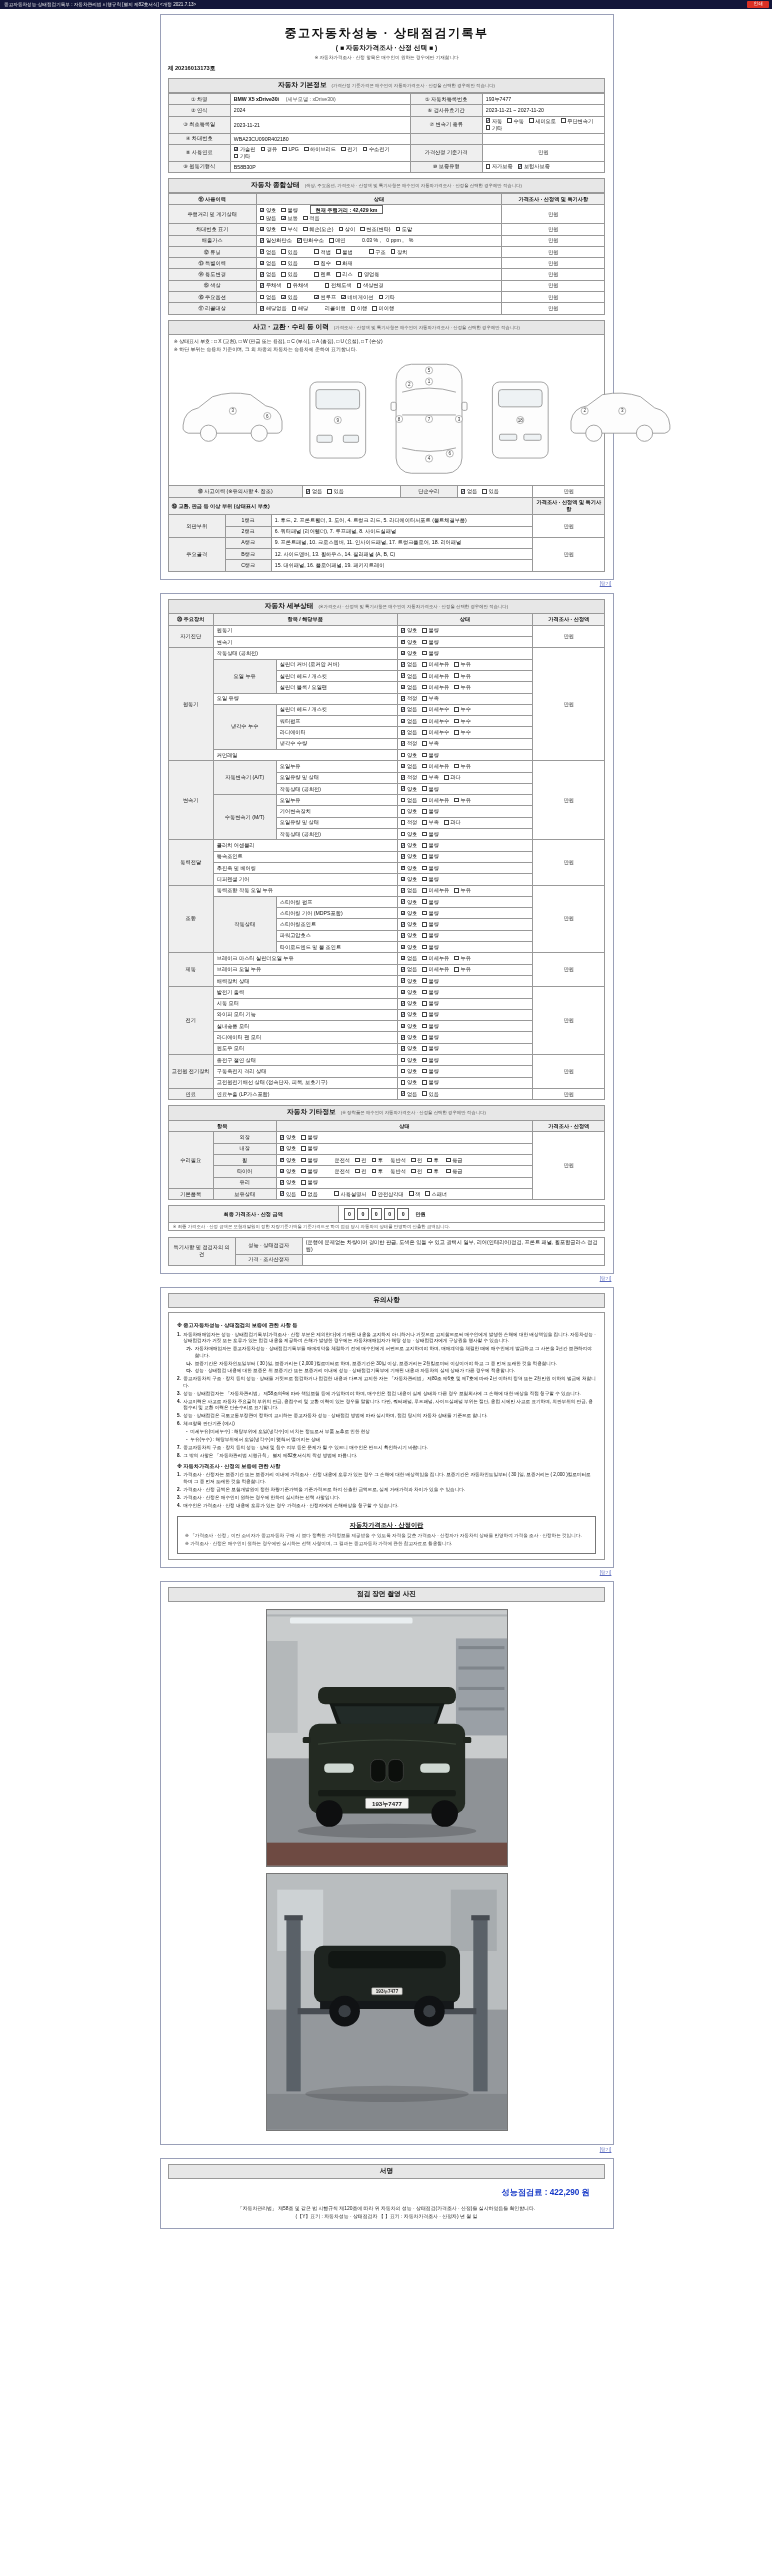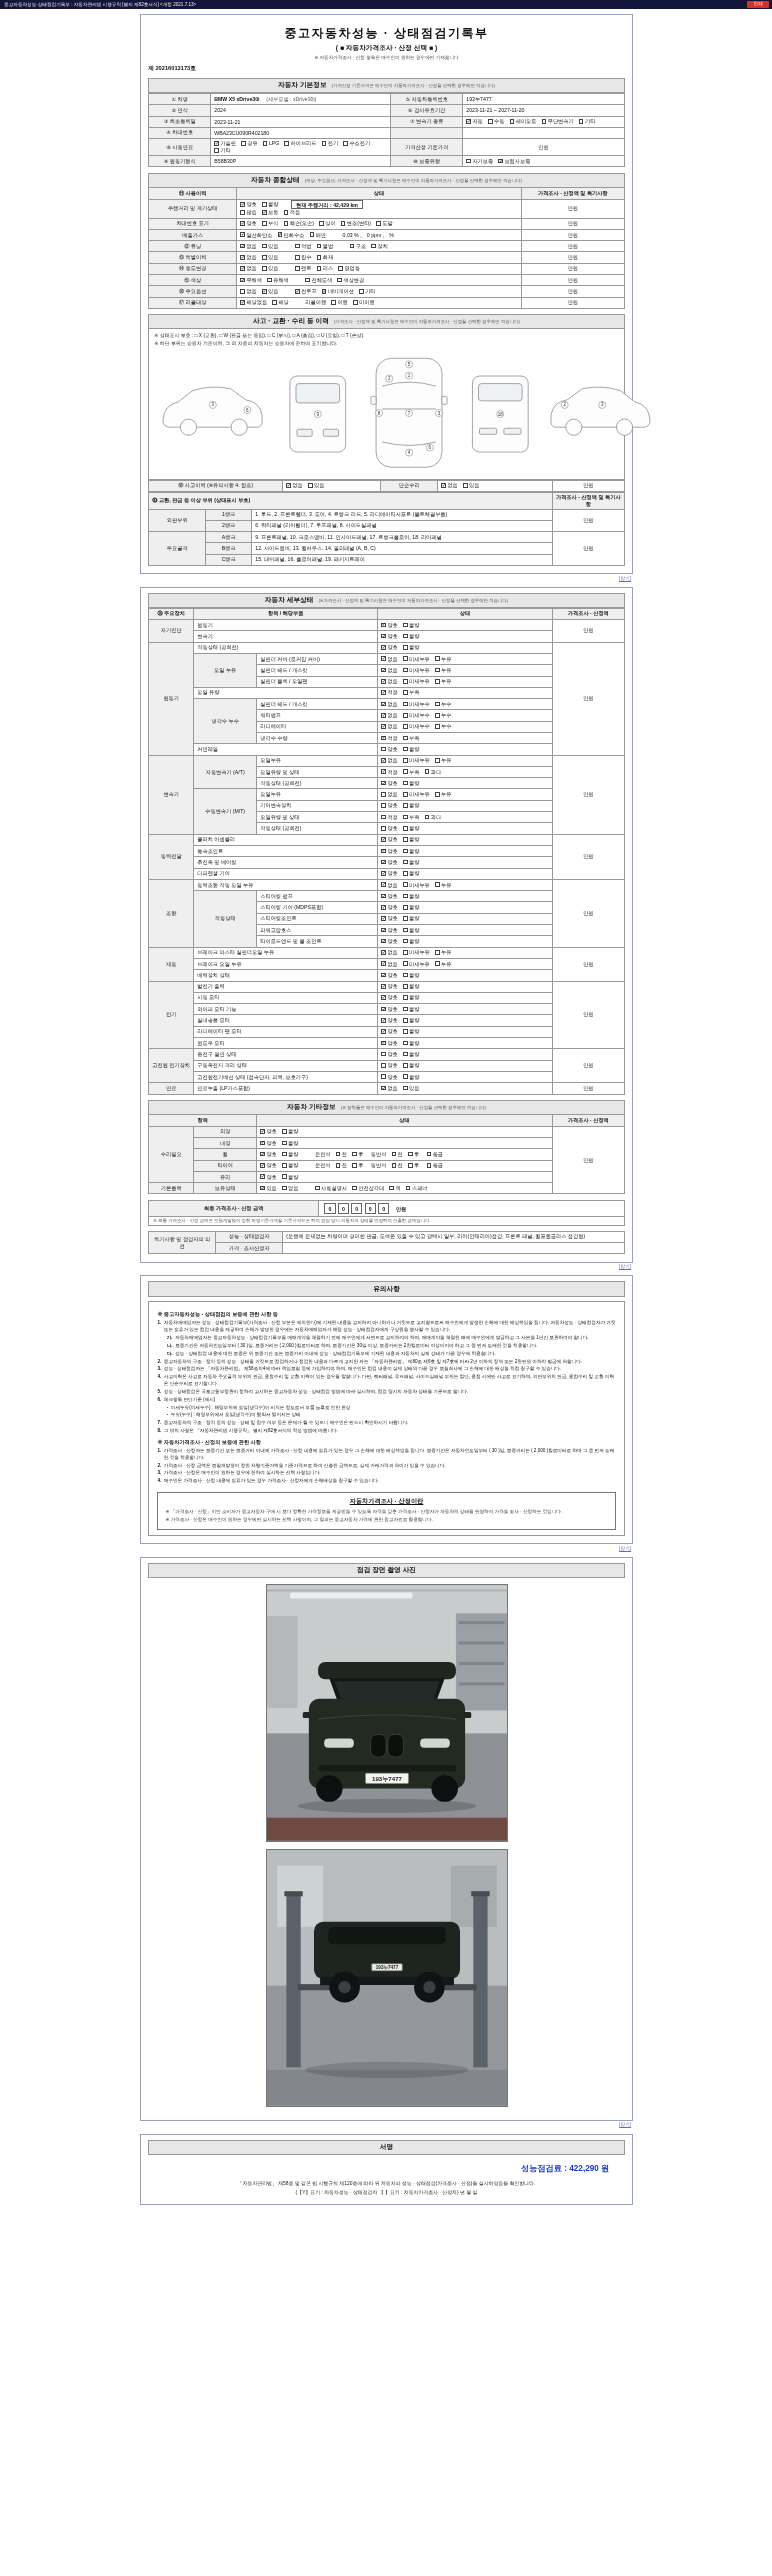--- a/index.html
+++ b/index.html
@@ -1,20 +1,20 @@
 <!DOCTYPE html>
 <html style="font-size:8.2px"><head>
 <meta charset="utf-8">
 <style>
 *{box-sizing:border-box;margin:0;padding:0}
 html,body{background:#fff}
 body{width:773px;min-height:2576px;font-family:"Liberation Sans","DejaVu Sans",sans-serif;color:#111}
 .topbar{width:773px;height:9.3px;background:#13163a;color:#eee;font-size:4.6px;display:flex;align-items:center;justify-content:space-between;padding:0 4.1px}
 .print-btn{background:#d93025;color:#fff;font-size:4.6px;line-height:6.7px;padding:0 6.2px;border-radius:1px;cursor:pointer}
-.page{width:493px;margin:5.2px auto 0}
+.page{width:454px;margin:5.2px auto 0}
 .box{border:0.5px solid #9aa0b8;background:#fff;padding:5.2px 7.2px 7.2px}
 .close-link{display:block;text-align:right;font-size:4.6px;color:#5b6bbf;margin:1.5px 2.1px 6.2px 0;text-decoration:underline;cursor:pointer}
 .doc-title{text-align:center;font-size:12px;font-weight:bold;letter-spacing:1.5px;padding-top:4.1px}
 .doc-sub{text-align:center;font-size:6.7px;font-weight:bold;margin-top:2.6px}
 .doc-note{text-align:center;font-size:4.6px;color:#444;margin-top:1.5px}
 .doc-no{font-size:5.7px;font-weight:bold;margin:5.2px 0 2.1px}
 .sec-band{background:#e7e7e7;border:0.5px solid #999;text-align:center;font-weight:bold;font-size:6.7px;padding:2.1px 0;margin-top:5.2px}
 .sec-band .note{font-weight:normal;font-size:4.4px;color:#555;margin-left:3.1px}
 table.f{width:100%;border-collapse:collapse;font-size:5.2px;margin-top:-0.5px}
 table.f th,table.f td{border:0.5px solid #999;padding:1px 3.1px;vertical-align:middle;height:11.3px}

